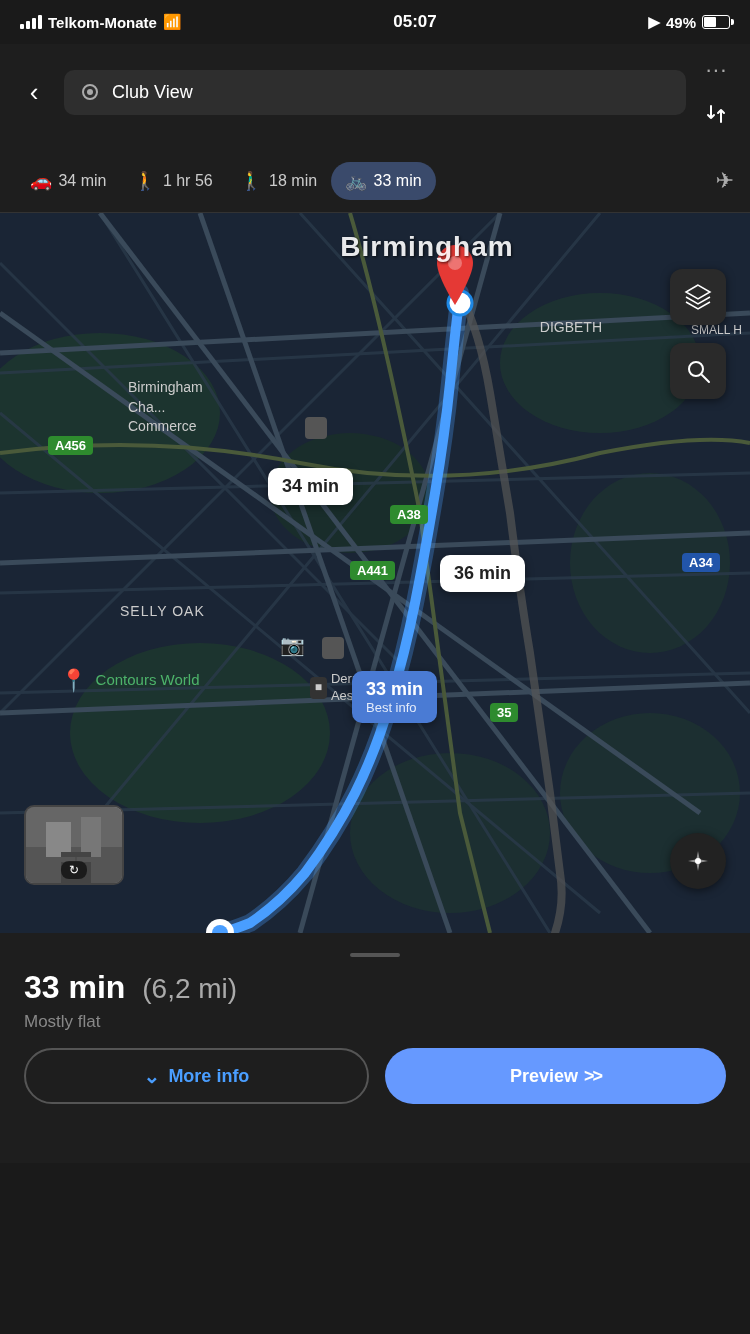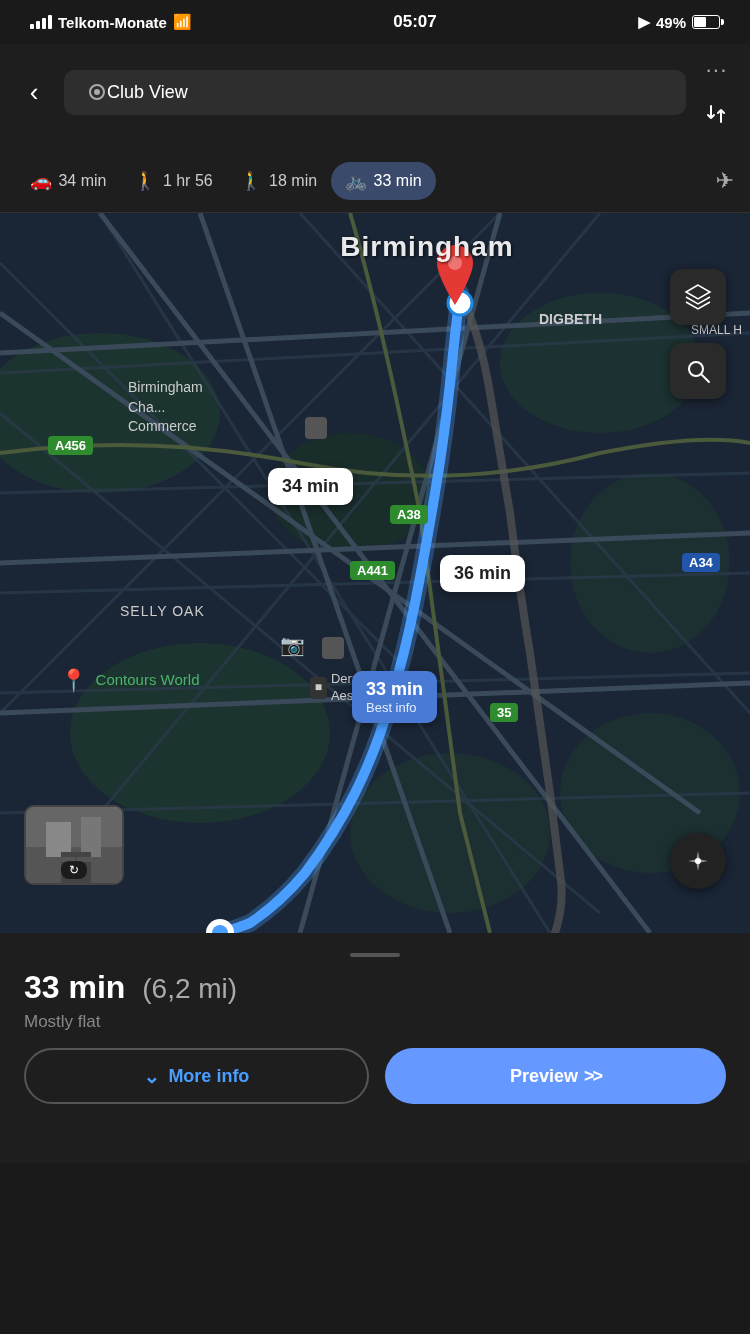--- a/index.html
+++ b/index.html
@@ -13,21 +13,21 @@
       color: white;
     }
 
     
     .status-bar {
       height: 44px;
       background: #1a1a1a;
       display: flex;
       align-items: center;
       justify-content: space-between;
-      padding: 0 30px;
+      padding: 0 20px;
       font-size: 15px;
       font-weight: 600;
       color: white;
     }
     .status-left { display: flex; align-items: center; gap: 6px; }
     .status-center { font-size: 17px; font-weight: 600; }
     .status-right { display: flex; align-items: center; gap: 6px; font-size: 15px; }
     .signal-bars { display: flex; align-items: flex-end; gap: 2px; }
     .signal-bars span {
       background: white;
@@ -84,21 +84,22 @@
       flex: 1;
       display: flex;
       flex-direction: column;
       gap: 8px;
     }
     .input-row {
       display: flex;
       align-items: center;
       background: #2e2e2e;
       border-radius: 10px;
-      padding: 12px 23px;
+      padding: 12px 16px;
+      gap: 12px;
     }
     .input-icon {
       width: 20px;
       display: flex;
       align-items: center;
       justify-content: center;
       flex-shrink: 0;
     }
     .input-text {
       font-size: 18px;
@@ -185,25 +186,25 @@
       transform: translateX(-20%);
       font-size: 28px;
       font-weight: 700;
       color: white;
       letter-spacing: 1px;
       text-shadow: 1px 1px 3px rgba(0,0,0,0.8);
       opacity: 0.9;
     }
     .map-label-digbeth {
       position: absolute;
-      top: 98px;
+      top: 106px;
       right: 148px;
       font-size: 14px;
       color: #ccc;
-      font-weight: 700;
+      font-weight: 400;
     }
     .map-label-selly-oak {
       position: absolute;
       top: 390px;
       left: 120px;
       font-size: 14px;
       color: #ccc;
       font-weight: 400;
       letter-spacing: 1px;
     }

